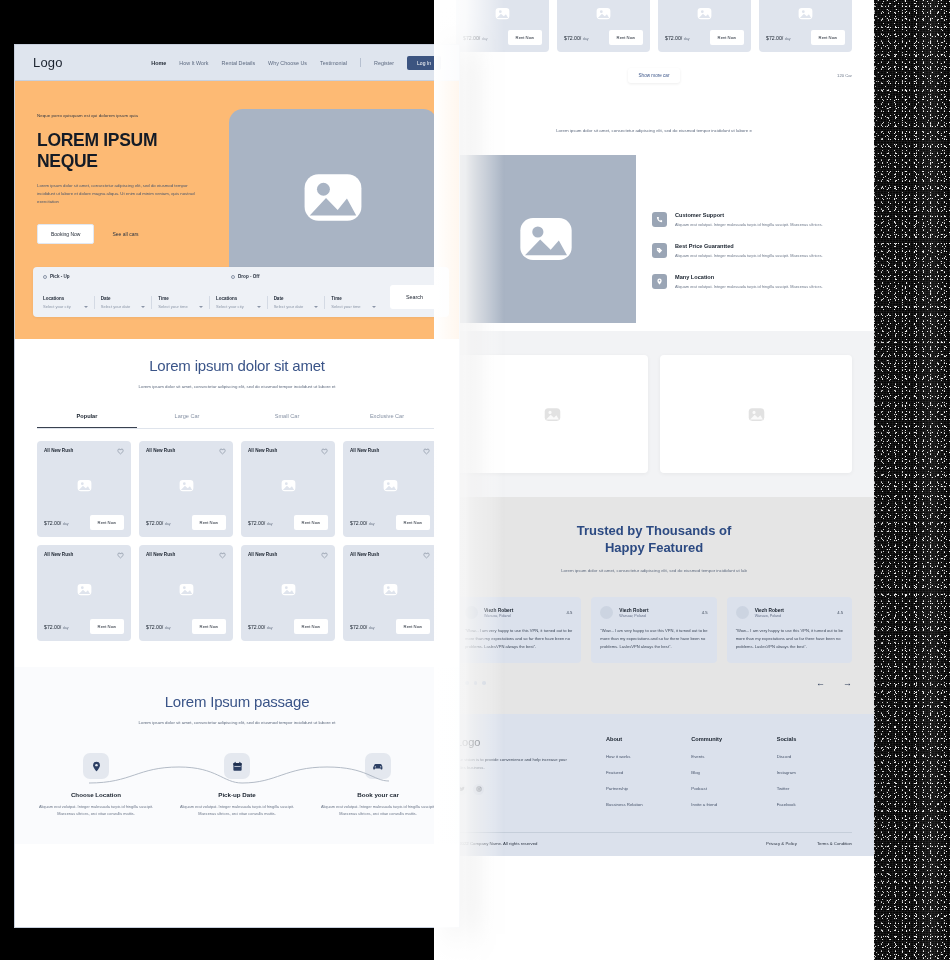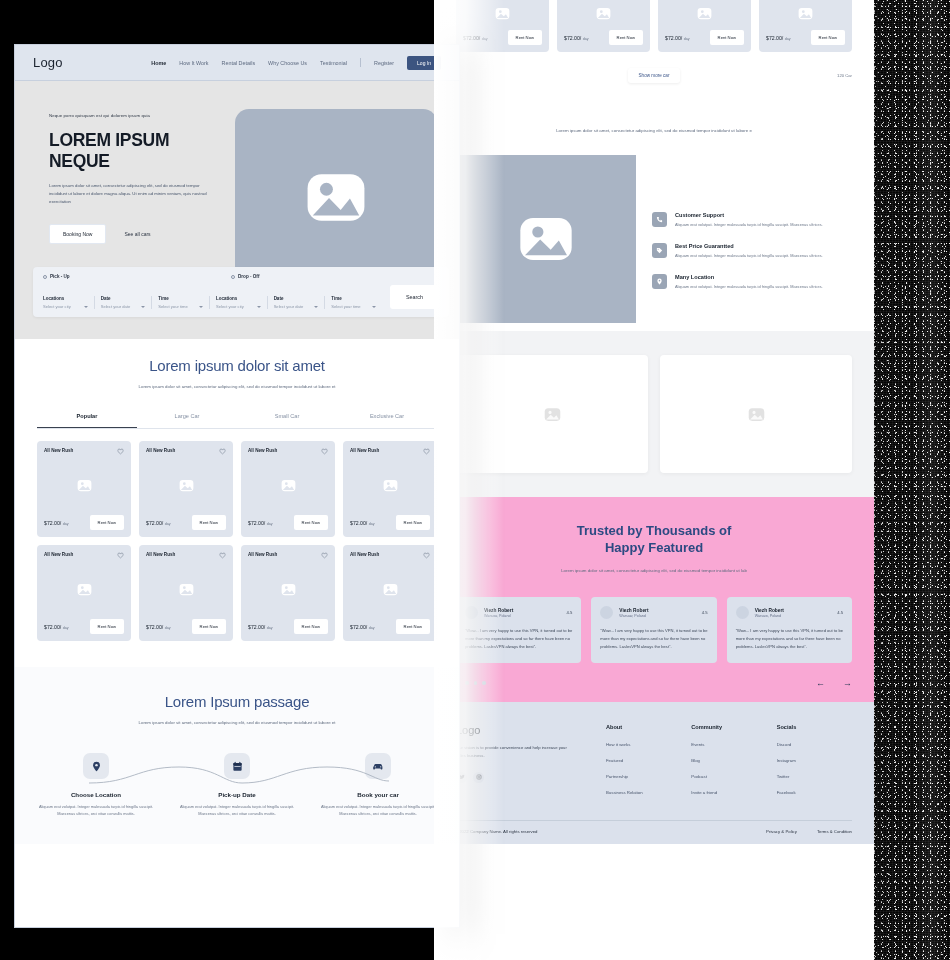--- a/index.html
+++ b/index.html
@@ -64,21 +64,21 @@
   .nav-links a { font-size: 5.4px; color: #5d6a80; text-decoration: none; white-space: nowrap; }
   .nav-links a.active { color: #1c2430; font-weight: bold; }
   .nav-sep { width: 1px; height: 9px; background: #b6c0d0; }
   .btn-login {
     background: #3c5480; color: #fff; font-size: 5px; border: none;
     padding: 4px 10px; border-radius: 2px; cursor: pointer; white-space: nowrap;
   }
 
   
   .hero {
-    background: #e5e5e5; position: relative; padding: 26px 0 0 12px; height: 258px;
+    background: #fdba74; position: relative; padding: 26px 0 0 0; height: 258px;
   }
   .hero-inner { display: flex; padding: 0 22px; gap: 10px; }
   .hero-left { width: 190px; padding-top: 6px; }
   .hero-eyebrow { font-size: 4.3px; color: #2b3442; margin-bottom: 12px; letter-spacing: .1px; }
   .hero-title {
     font-size: 17.5px; line-height: 1.18; font-weight: bold; color: #141b26;
     letter-spacing: -.3px; margin-bottom: 11px;
   }
   .hero-desc { font-size: 4.3px; line-height: 1.85; color: #48566c; margin-bottom: 18px; max-width: 166px; }
   .hero-cta { display: flex; align-items: center; gap: 18px; }
@@ -340,21 +340,21 @@
     </div>
     <div class="gal-card">
       <svg width="17" height="15" viewBox="0 0 24 20">
           <rect x="1" y="1" width="22" height="18" rx="5" fill="#e2e2e2"></rect>
           <circle cx="8.5" cy="7" r="2.2" fill="#fafafa"></circle>
           <path d="M3 17 L9.5 10.5 L14 14.5 L17.5 11 L21 17 Z" fill="#fafafa"></path>
         </svg>
     </div>
   </div>
 
-  <div class="section" style="background:#f9a8d4;padding-top:26px;padding-bottom:14px;">
+  <div class="section" style="background:#e5e5e5;padding-top:26px;padding-bottom:26px;">
     <h2 class="testi-title">
       <span>Trusted by Thousands of</span><br>
       <span>Happy Featured</span>
     </h2>
     <p class="sec-sub">Lorem ipsum dolor sit amet, consectetur adipiscing elit, sed do eiusmod tempor incididunt ut lab</p>
     <div class="testis">
       <div class="testi">
         <div class="testi-head">
           <div class="avatar"></div>
           <div class="testi-who">

